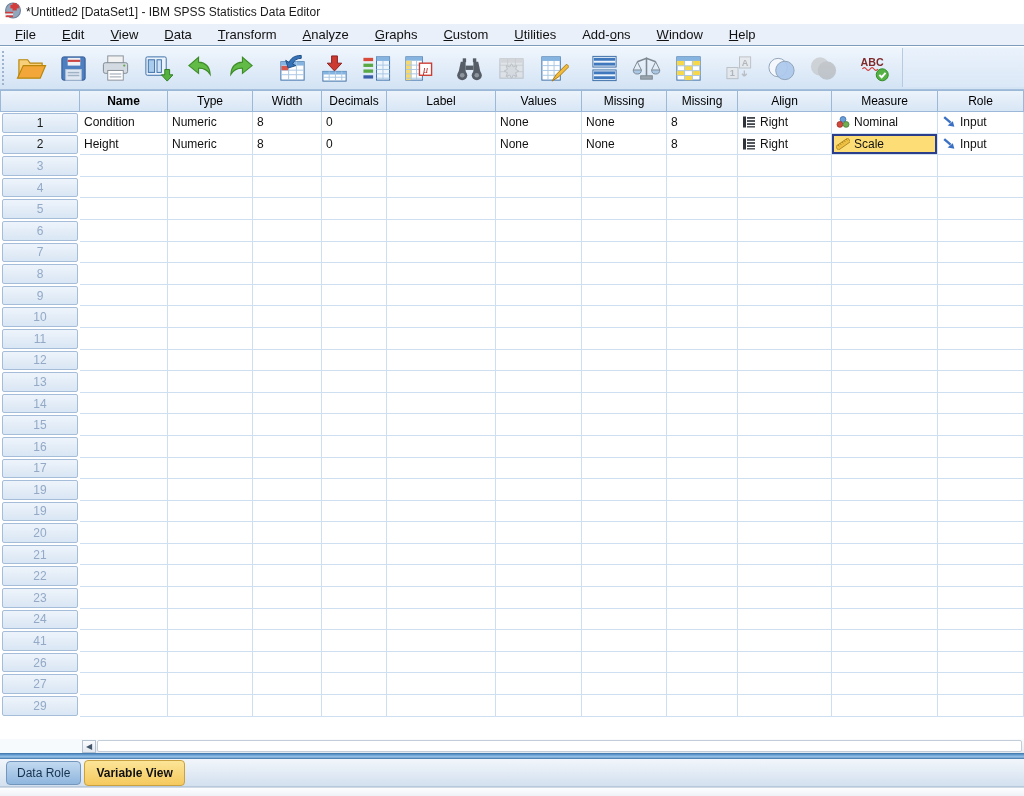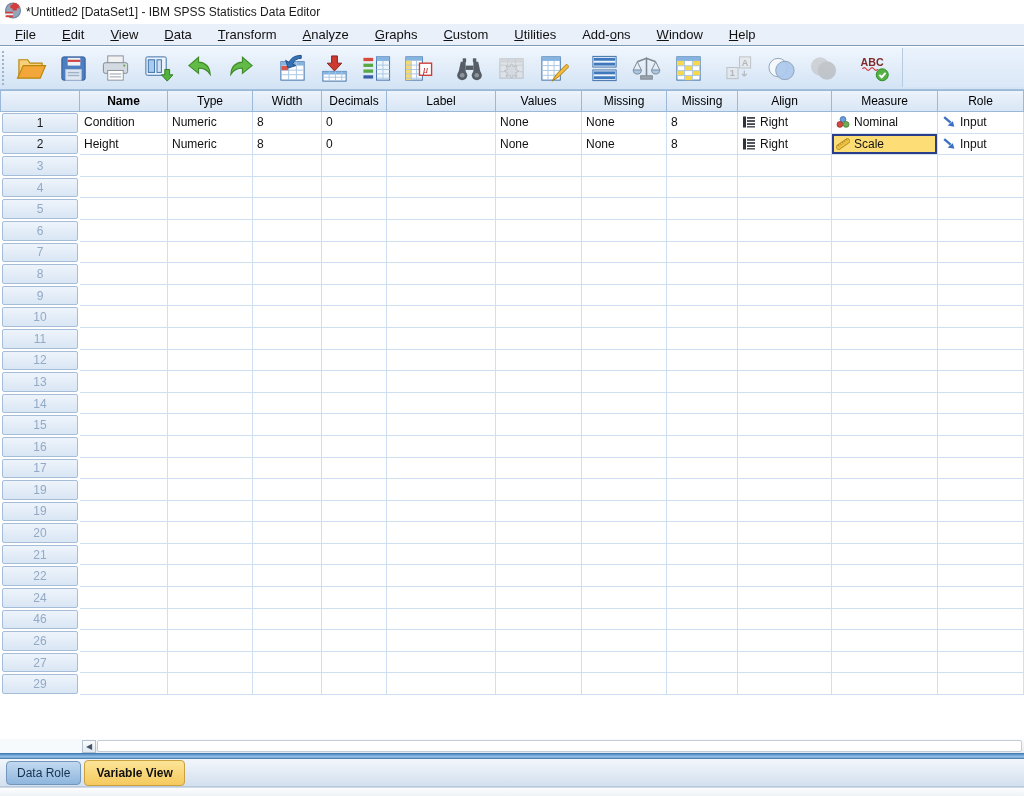--- a/index.html
+++ b/index.html
@@ -731,37 +731,53 @@
         <div class="cell" style="width: 109px;"></div>
         <div class="cell" style="width: 86px;"></div>
         <div class="cell" style="width: 85px;"></div>
         <div class="cell" style="width: 71px;"></div>
         <div class="cell" style="width: 94px;"></div>
         <div class="cell" style="width: 106px;"></div>
         <div class="cell" style="width: 86px;"></div>
       </div>
       <div class="grid-row">
         <div class="row-head">
+          <div class="rh-btn empty">23</div>
+        </div>
+        <div class="cell" style="width: 88px;"></div>
+        <div class="cell" style="width: 85px;"></div>
+        <div class="cell" style="width: 69px;"></div>
+        <div class="cell" style="width: 65px;"></div>
+        <div class="cell" style="width: 109px;"></div>
+        <div class="cell" style="width: 86px;"></div>
+        <div class="cell" style="width: 85px;"></div>
+        <div class="cell" style="width: 71px;"></div>
+        <div class="cell" style="width: 94px;"></div>
+        <div class="cell" style="width: 106px;"></div>
+        <div class="cell" style="width: 86px;"></div>
+      </div>
+      <div class="grid-row">
+        <div class="row-head">
           <div class="rh-btn empty">24</div>
         </div>
         <div class="cell" style="width: 88px;"></div>
         <div class="cell" style="width: 85px;"></div>
         <div class="cell" style="width: 69px;"></div>
         <div class="cell" style="width: 65px;"></div>
         <div class="cell" style="width: 109px;"></div>
         <div class="cell" style="width: 86px;"></div>
         <div class="cell" style="width: 85px;"></div>
         <div class="cell" style="width: 71px;"></div>
         <div class="cell" style="width: 94px;"></div>
         <div class="cell" style="width: 106px;"></div>
         <div class="cell" style="width: 86px;"></div>
       </div>
       <div class="grid-row">
         <div class="row-head">
-          <div class="rh-btn empty">46</div>
+          <div class="rh-btn empty">41</div>
         </div>
         <div class="cell" style="width: 88px;"></div>
         <div class="cell" style="width: 85px;"></div>
         <div class="cell" style="width: 69px;"></div>
         <div class="cell" style="width: 65px;"></div>
         <div class="cell" style="width: 109px;"></div>
         <div class="cell" style="width: 86px;"></div>
         <div class="cell" style="width: 85px;"></div>
         <div class="cell" style="width: 71px;"></div>
         <div class="cell" style="width: 94px;"></div>

